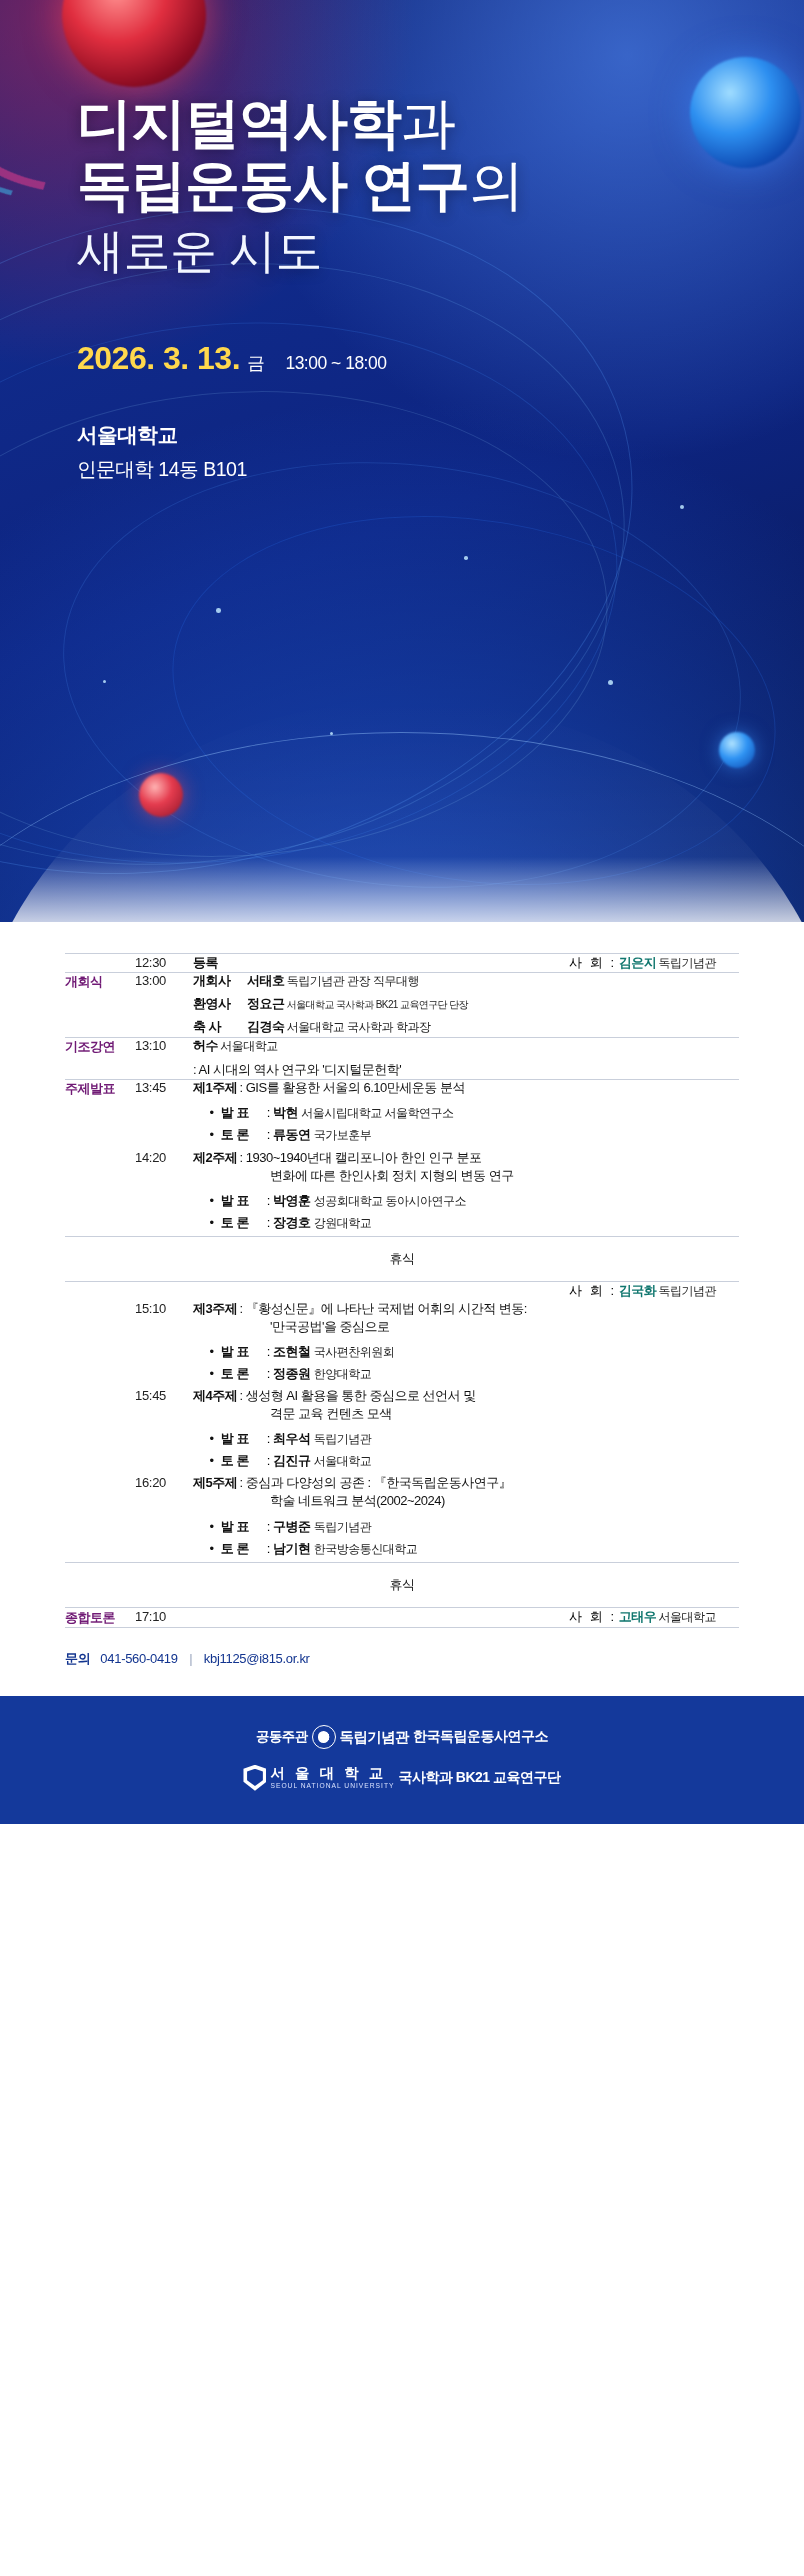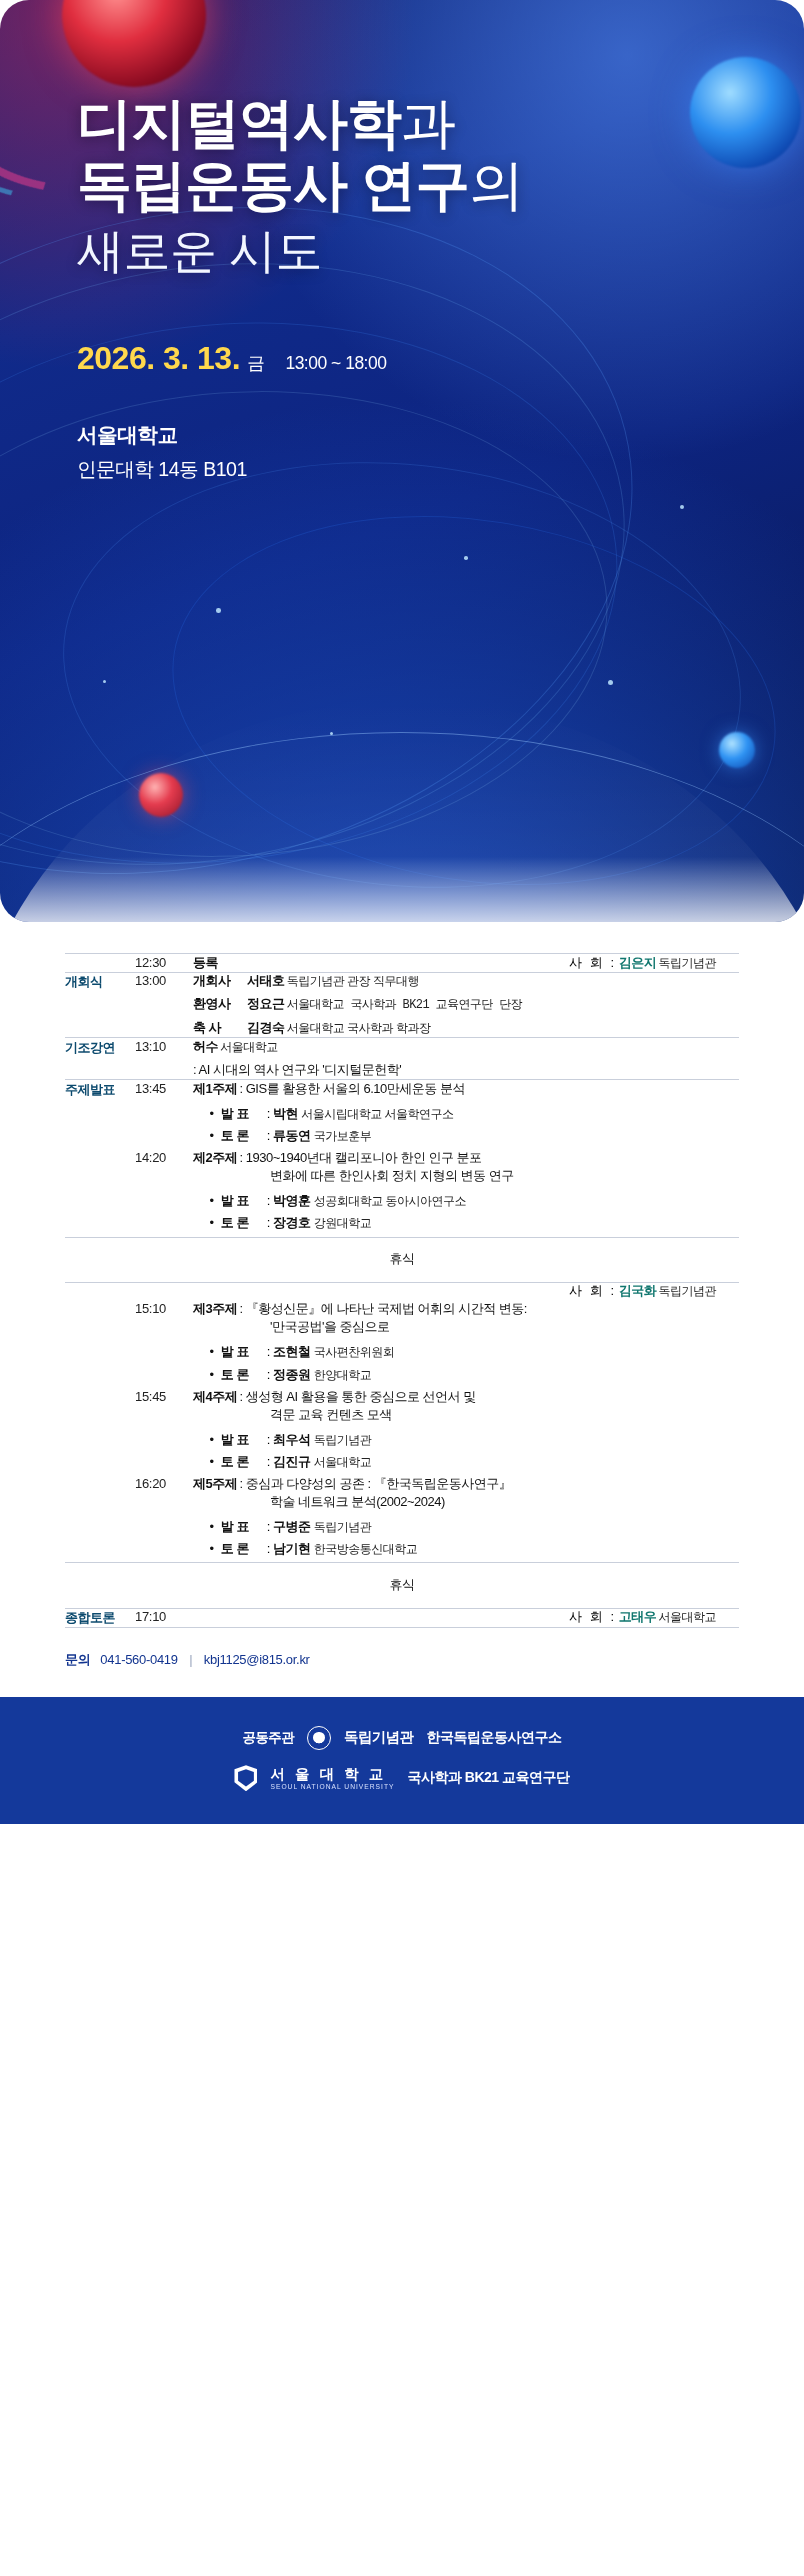--- a/index.html
+++ b/index.html
@@ -20,21 +20,20 @@
   .hero {
     position: relative;
     width: 804px;
     height: 922px;
     background:
       radial-gradient(circle at 78% 6%, rgba(90,150,255,0.55) 0%, rgba(20,50,150,0) 38%),
       radial-gradient(circle at 8% 2%, rgba(200,40,90,0.55) 0%, rgba(20,40,140,0) 30%),
       radial-gradient(circle at 50% 120%, rgba(30,90,220,0.9) 0%, rgba(10,25,90,0) 60%),
       linear-gradient(160deg, #0b1f6e 0%, #102a8a 28%, #0d2480 55%, #0a1c63 78%, #081648 100%);
     overflow: hidden;
-    border-radius: 29px;
   }
   .hero-swirl {
     position: absolute;
     border-radius: 50%;
     border-style: solid;
     opacity: 0.55;
   }
   .sw1 { left: -268px; top: 216px; width: 907px; height: 649px; border-width: 1px; border-color: rgba(90,160,255,0.45); transform: rotate(-14deg); }
   .sw2 { left: -227px; top: 268px; width: 855px; height: 592px; border-width: 1px; border-color: rgba(120,190,255,0.35); transform: rotate(-10deg); }
   .sw3 { left: -185px; top: 325px; width: 804px; height: 536px; border-width: 1.5px; border-color: rgba(60,130,240,0.40); transform: rotate(-7deg); }
@@ -144,31 +143,31 @@
     background: #c9cfdb;
     width: 100%;
   }
   .blk { padding: 13.4px 0 13.4px 0; }
   .c-cat   { width: 70px; }
   .c-time  { width: 58px; }
   .c-body  { }
   .c-right { width: 170px; text-align: left; }
 
   .cat {
-    font-size: 13px; font-weight: bold; color: #0c4a6e; letter-spacing: -0.5px;
+    font-size: 13px; font-weight: bold; color: #701a75; letter-spacing: -0.5px;
     padding-top: 1px;
   }
   .time { font-size: 13px; color: #222; letter-spacing: -0.3px; padding-top: 1px; }
   .row-title { font-size: 13px; font-weight: bold; color: #111; letter-spacing: -0.5px; }
   .line { margin-bottom: 4.6px; line-height: 1.42; }
   .line:last-child { margin-bottom: 0; }
   .role { display: inline-block; min-width: 54px; font-size: 13px; font-weight: bold; color: #111; letter-spacing: -0.5px; }
   .who { font-size: 13px; font-weight: bold; color: #111; letter-spacing: -0.5px; margin-top: 9px; }
   .aff { font-size: 12px; font-weight: normal; color: #222; letter-spacing: -0.5px; }
-  .aff-sm { font-size: 12px; font-weight: normal; color: #222; letter-spacing: -0.6px; font-family: Liberation Mono, monospace; }
+  .aff-sm { font-size: 10px; font-weight: normal; color: #222; letter-spacing: -0.6px; }
   .topic-label { font-size: 13px; font-weight: bold; color: #111; letter-spacing: -0.5px; }
   .topic-text { font-size: 13px; font-weight: normal; color: #111; letter-spacing: -0.5px; }
   .topic-cont { font-size: 13px; font-weight: normal; color: #111; letter-spacing: -0.5px; padding-left: 77px; }
   .kn-sub { font-size: 13px; font-weight: normal; color: #111; letter-spacing: -0.5px; margin-top: 5.2px; }
   .bullets { margin-top: 7.2px; padding-left: 16.5px; }
   .bul { margin-bottom: 4.1px; font-size: 13px; letter-spacing: -0.5px; }
   .bul .dot { display: inline-block; width: 11.3px; color: #111; }
   .bul .lbl { display: inline-block; width: 46px; font-weight: bold; color: #111; }
   .bul .nm  { font-weight: bold; color: #111; }
   .bul .af  { font-weight: normal; font-size: 12px; color: #222; }
@@ -184,21 +183,21 @@
   .contact b { font-weight: bold; }
   .contact .bar { color: #9aa6bd; padding: 0 8.2px; }
 
   
   .footer {
     width: 804px;
     background: #14399b;
     padding: 29px 0 33px 0;
     color: #ffffff;
   }
-  .f-row { display: flex; align-items: center; justify-content: center; gap: 13px; }
+  .f-row { display: flex; align-items: center; justify-content: center; gap: 4px; }
   .f-row + .f-row { margin-top: 15.5px; }
   .f-label { font-size: 13.4px; font-weight: bold; letter-spacing: -0.5px; }
   .emblem {
     width: 24px; height: 24px; border-radius: 50%;
     background: radial-gradient(circle at 50% 50%, #ffffff 0%, #ffffff 34%, #14399b 36%, #14399b 100%);
     border: 1.5px solid #ffffff;
     position: relative;
     flex: none;
   }
   .emblem::after {

